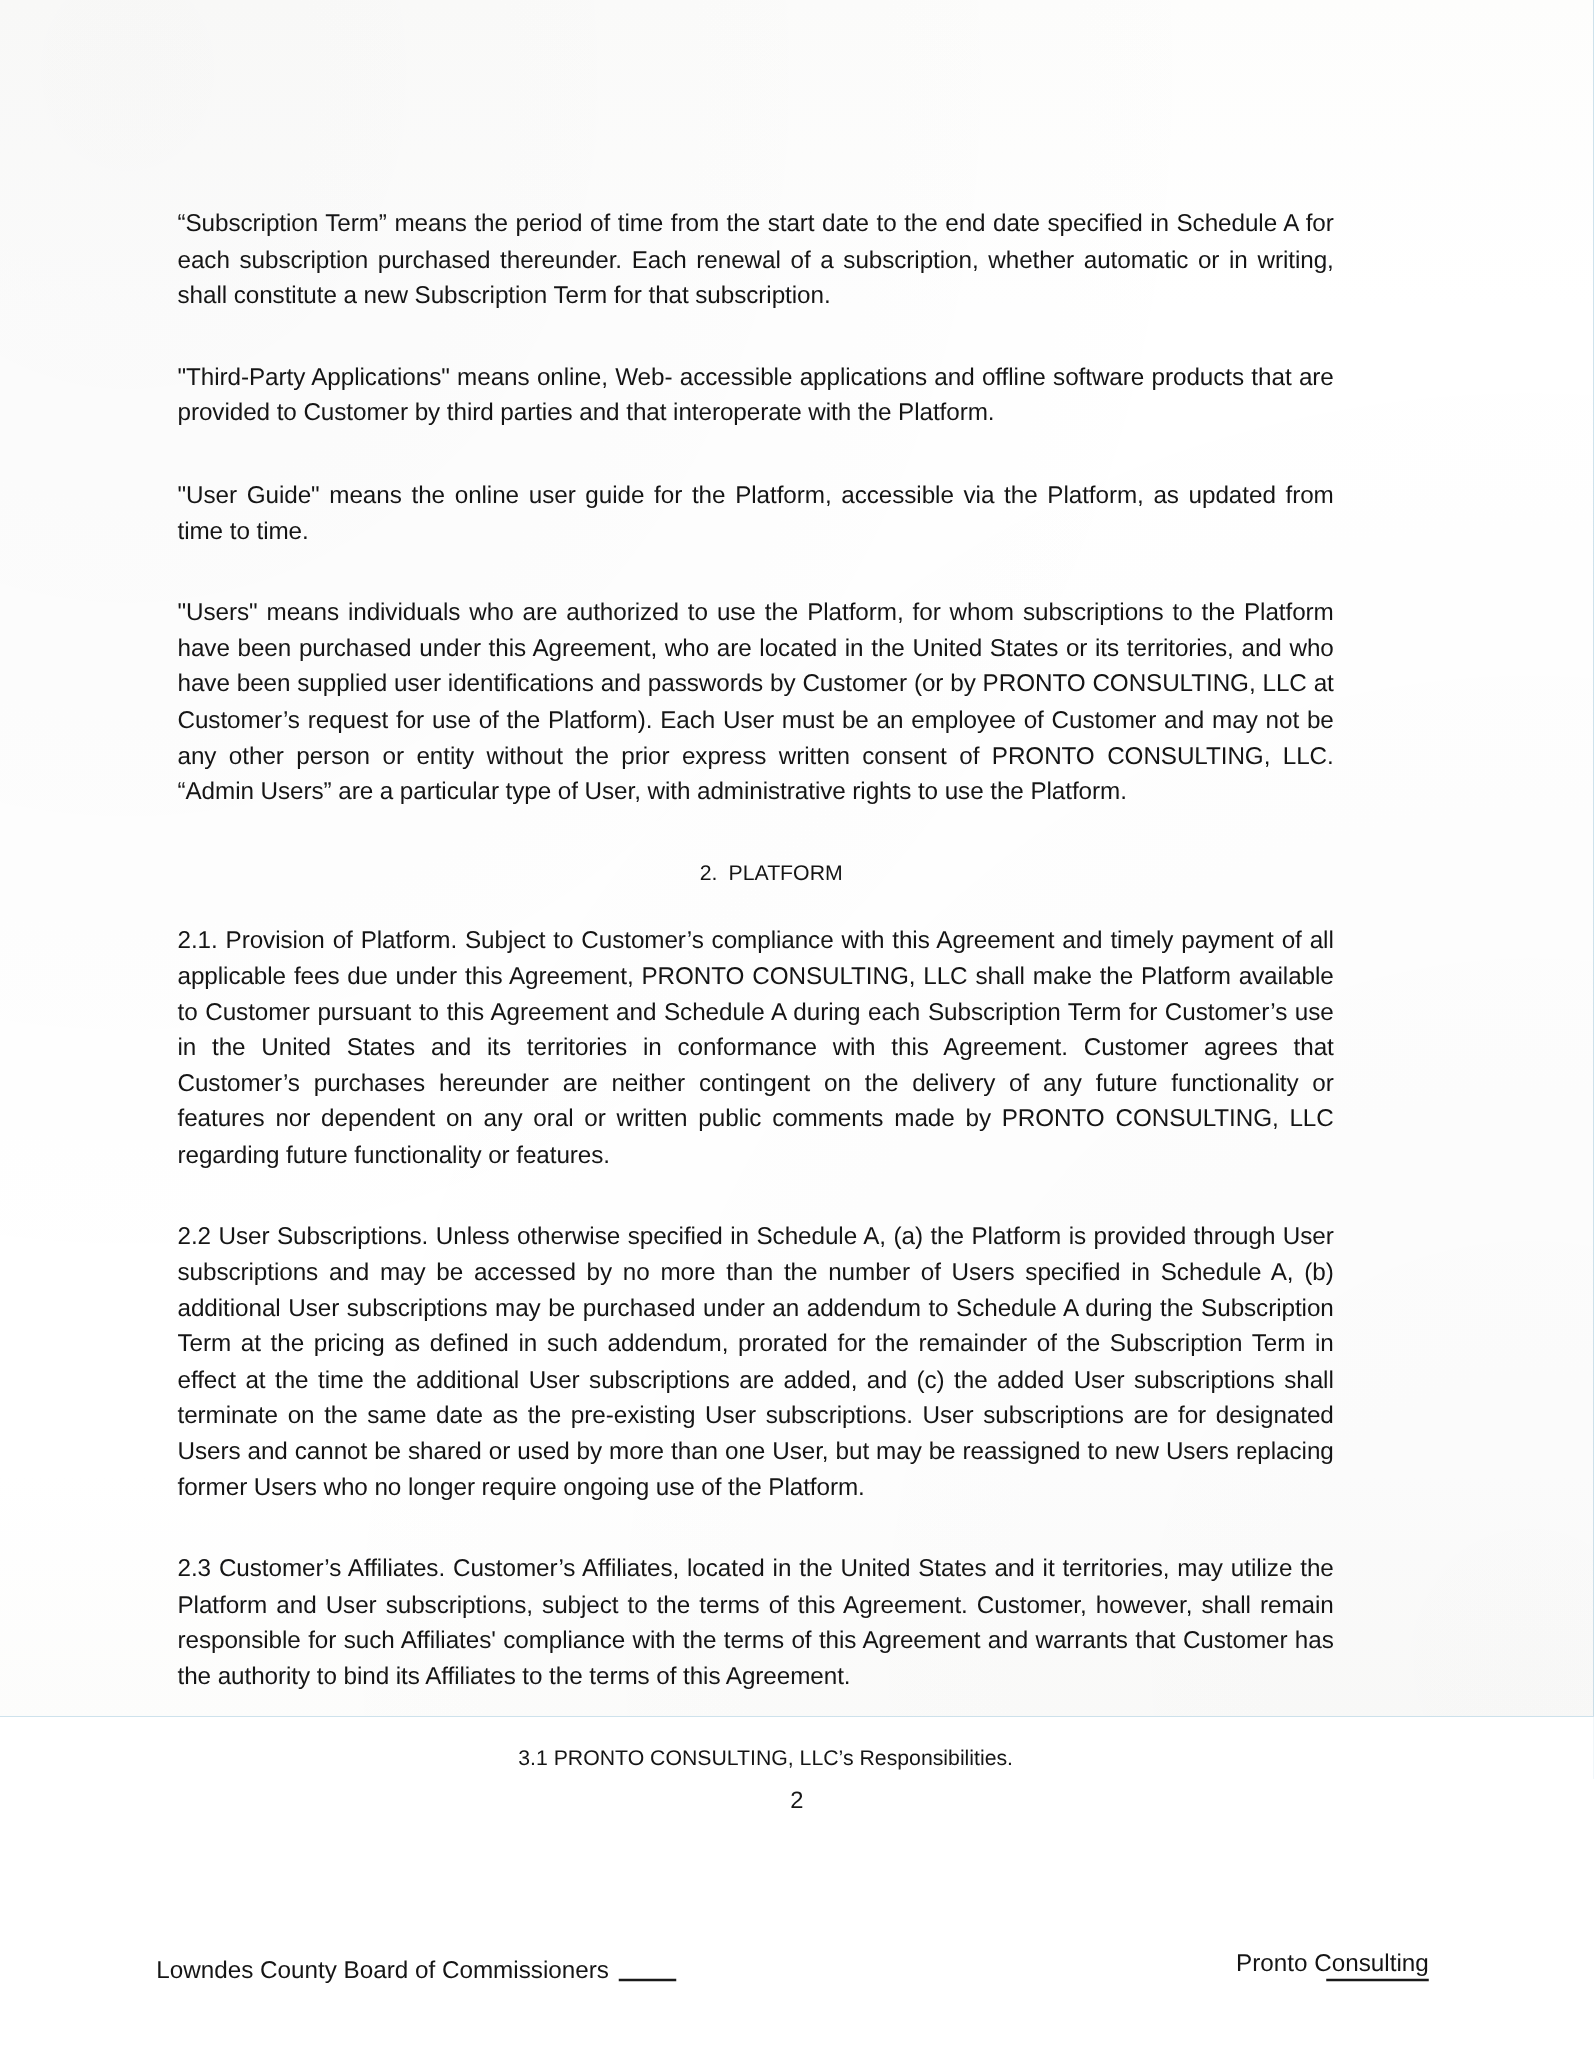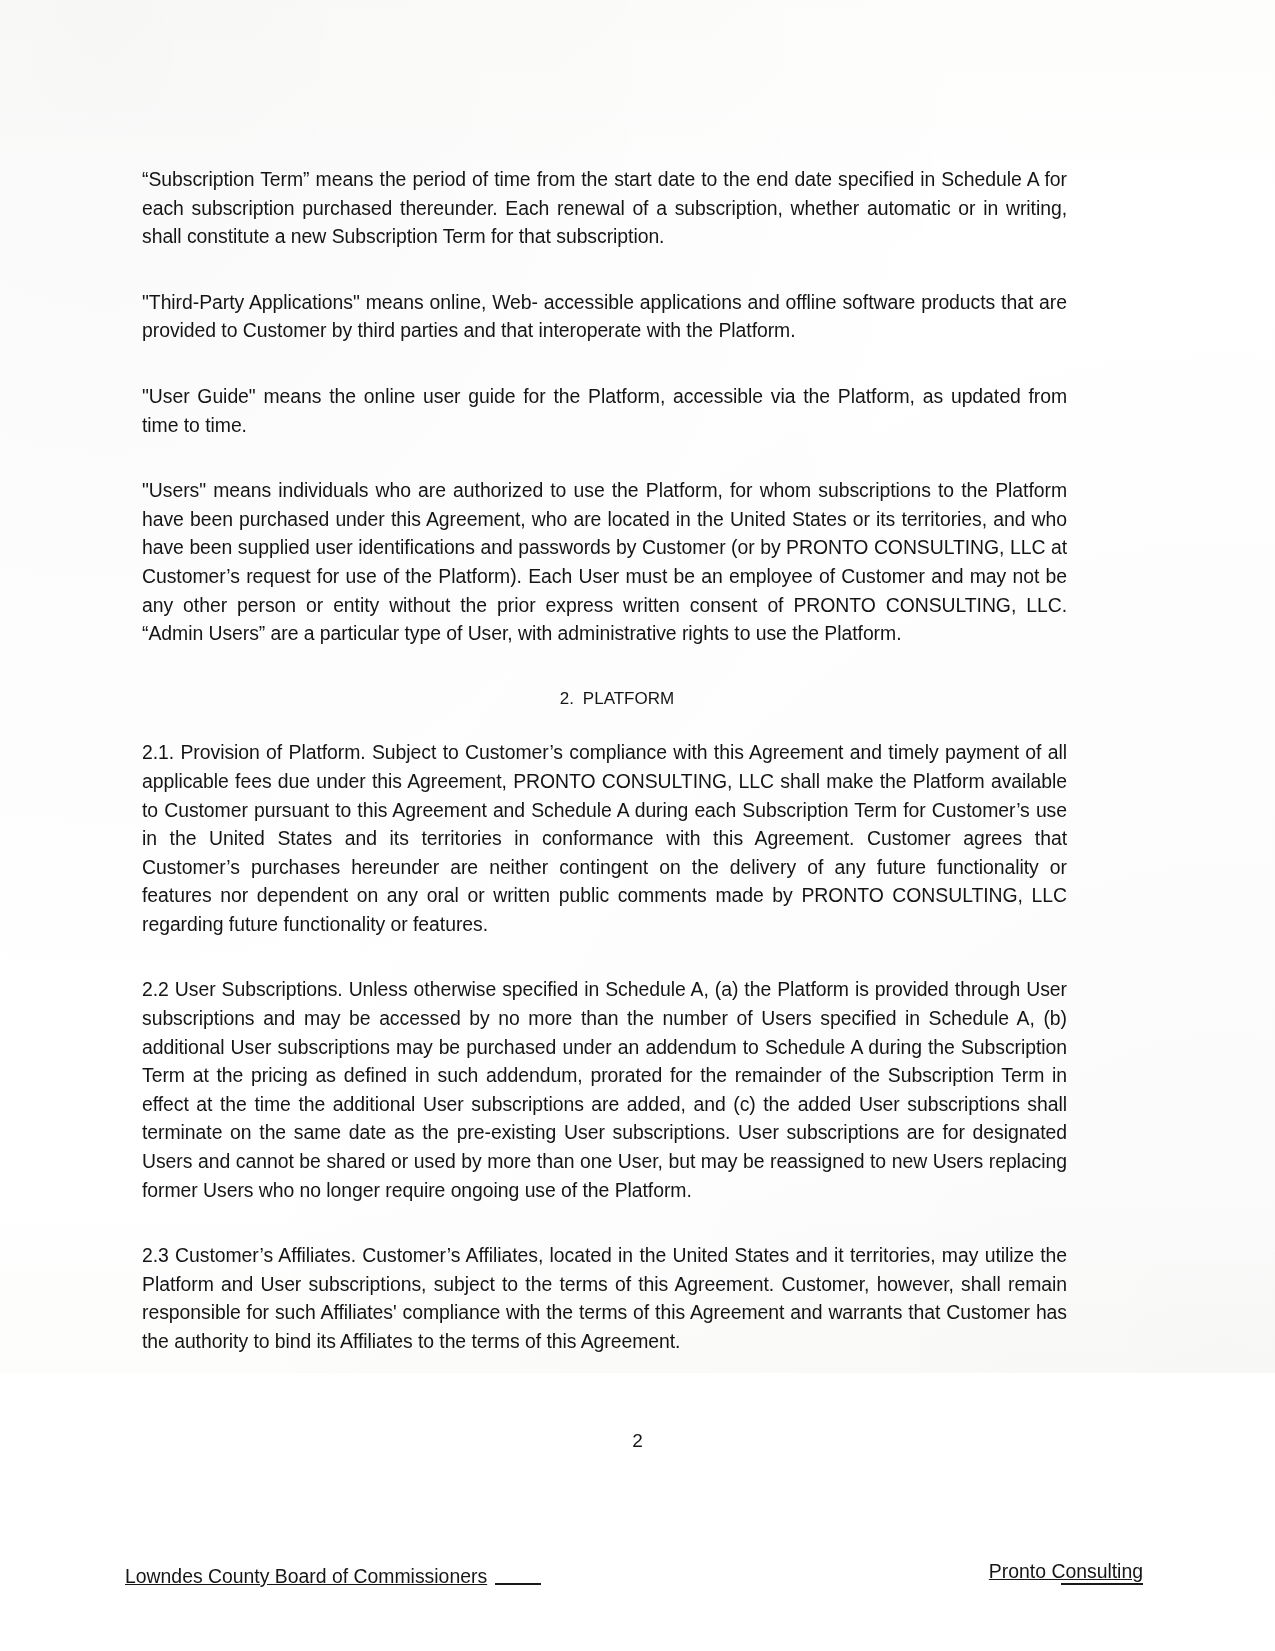--- a/index.html
+++ b/index.html
@@ -80,21 +80,20 @@
     display: flex;
     justify-content: space-between;
     align-items: flex-end;
     font-size: 19.4px;
     color: #151515;
   }
   .footer-left, .footer-right {
     display: flex;
     align-items: flex-end;
     white-space: nowrap;
-    text-decoration: underline;
   }
   .footer-right { margin-right: 22px; flex-direction: column; }
   .sig-line {
     display: inline-block;
     border-bottom: 2px solid #1a1a1a;
     margin-left: 8px;
     margin-bottom: 3px;
   }
   .sig-line.short { width: 46px; }
   .sig-line.long { width: 82px; }
@@ -119,20 +118,21 @@
       <span class="num">2.</span><span>PLATFORM</span>
     </p>
 
     <p class="body-text gap-lg sec-spacer-top-sm">2.1.   Provision of Platform. Subject to Customer’s compliance with this Agreement and timely payment of all applicable fees due under this Agreement, PRONTO CONSULTING, LLC shall make the Platform available to Customer pursuant to this Agreement and Schedule A during each Subscription Term for Customer’s use in the United States and its territories in conformance with this Agreement. Customer agrees that Customer’s purchases hereunder are neither contingent on the delivery of any future functionality or features nor dependent on any oral or written public comments made by PRONTO CONSULTING, LLC regarding future functionality or features.</p>
 
     <p class="body-text gap-lg">2.2   User Subscriptions. Unless otherwise specified in Schedule A, (a) the Platform is provided through User subscriptions and may be accessed by no more than the number of Users specified in Schedule A, (b) additional User subscriptions may be purchased under an addendum to Schedule A during the Subscription Term at the pricing as defined in such addendum, prorated for the remainder of the Subscription Term in effect at the time the additional User subscriptions are added, and (c) the added User subscriptions shall terminate on the same date as the pre-existing User subscriptions. User subscriptions are for designated Users and cannot be shared or used by more than one User, but may be reassigned to new Users replacing former Users who no longer require ongoing use of the Platform.</p>
 
     <p class="body-text gap-lg">2.3   Customer’s Affiliates. Customer’s Affiliates, located in the United States and it territories, may utilize the Platform and User subscriptions, subject to the terms of this Agreement. Customer, however, shall remain responsible for such Affiliates' compliance with the terms of this Agreement and warrants that Customer has the authority to bind its Affiliates to the terms of this Agreement.</p>
 
 
+    <p class="heading sec-spacer-top-sm">3.1   PRONTO CONSULTING, LLC’s Responsibilities.</p>
 
   </div>
 
   <div class="page-number">2</div>
 
   <div class="footer">
     <div class="footer-left">
       <span>Lowndes County Board of Commissioners</span>
       <span class="sig-line short"></span>
     </div>

